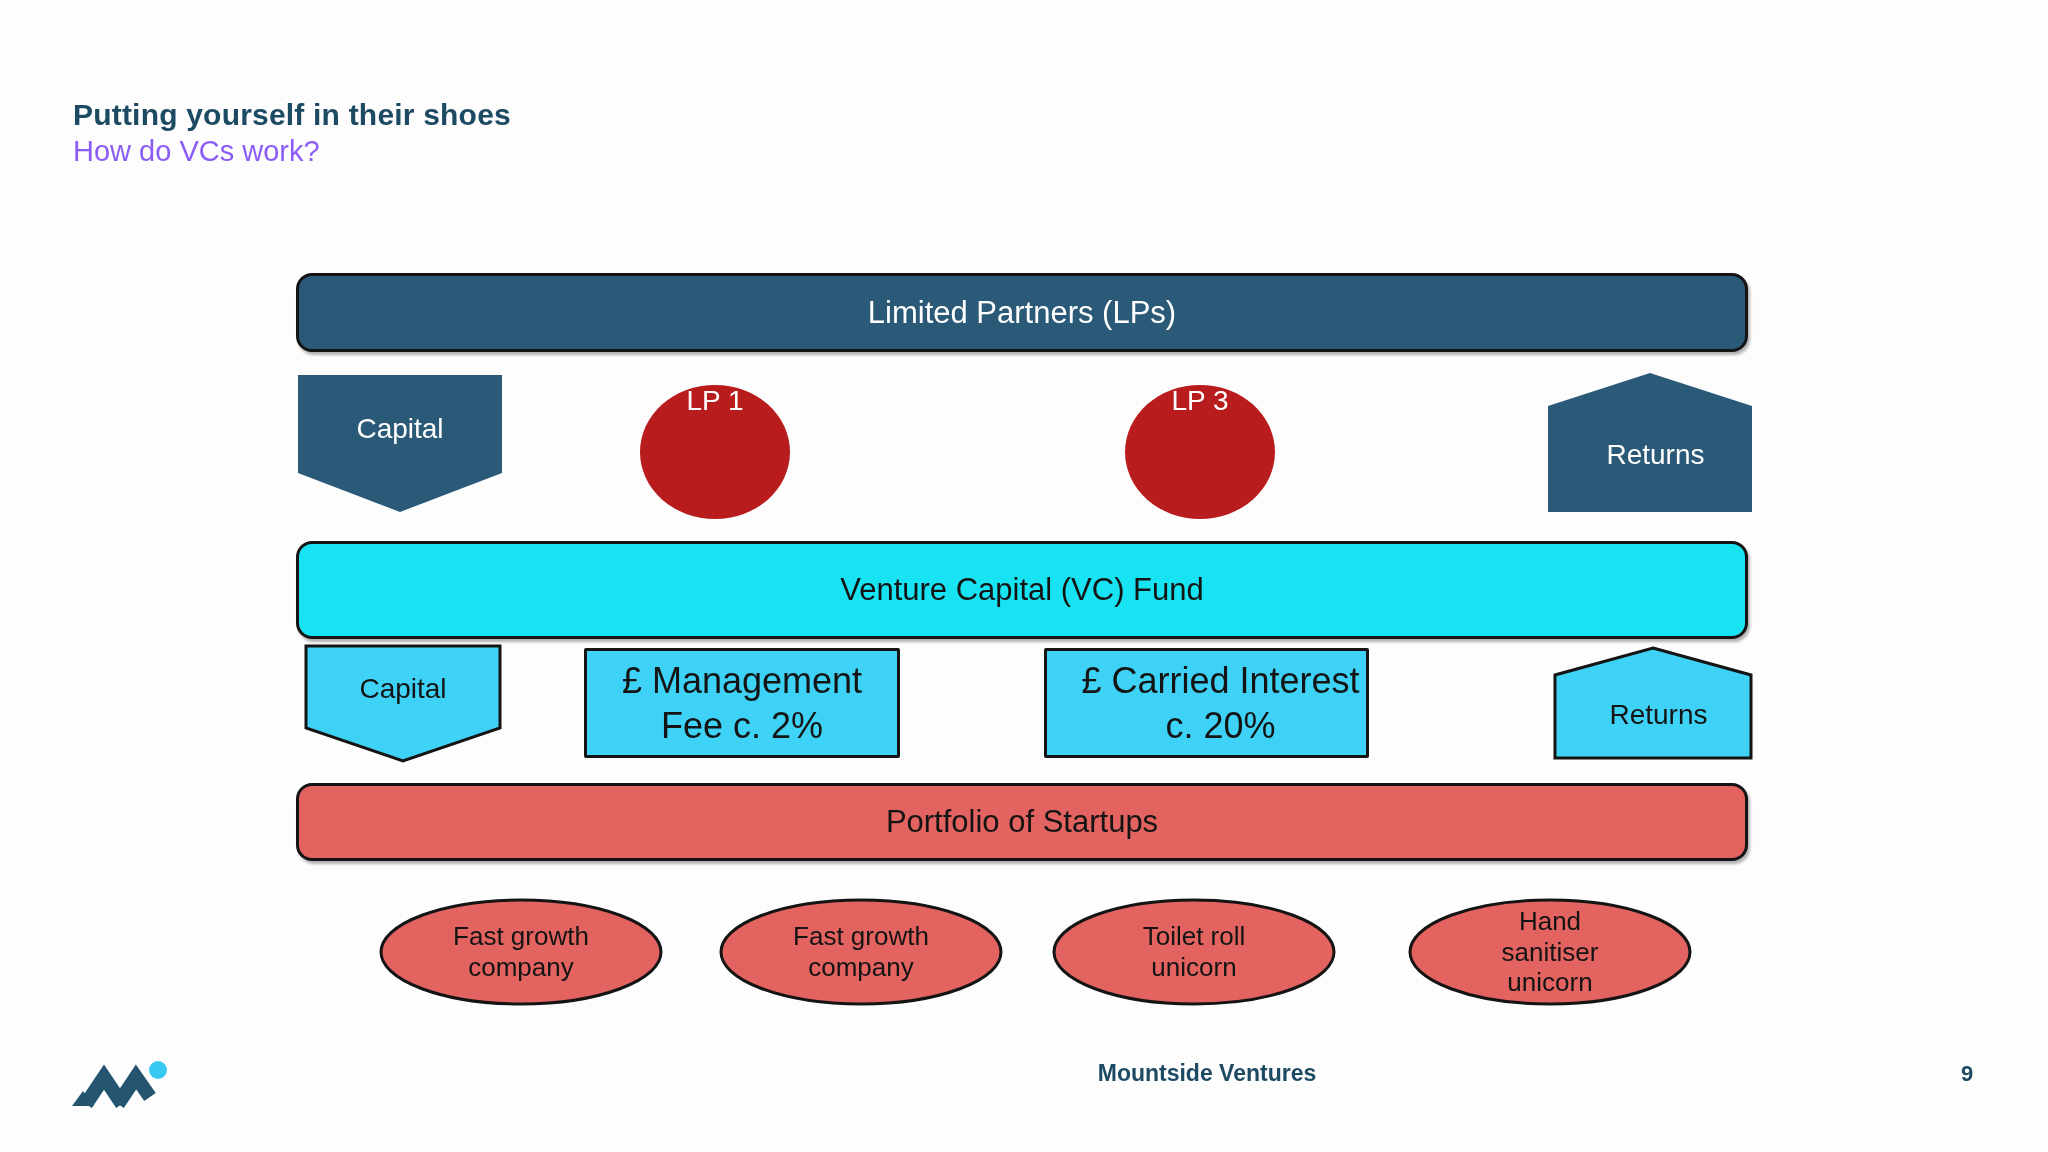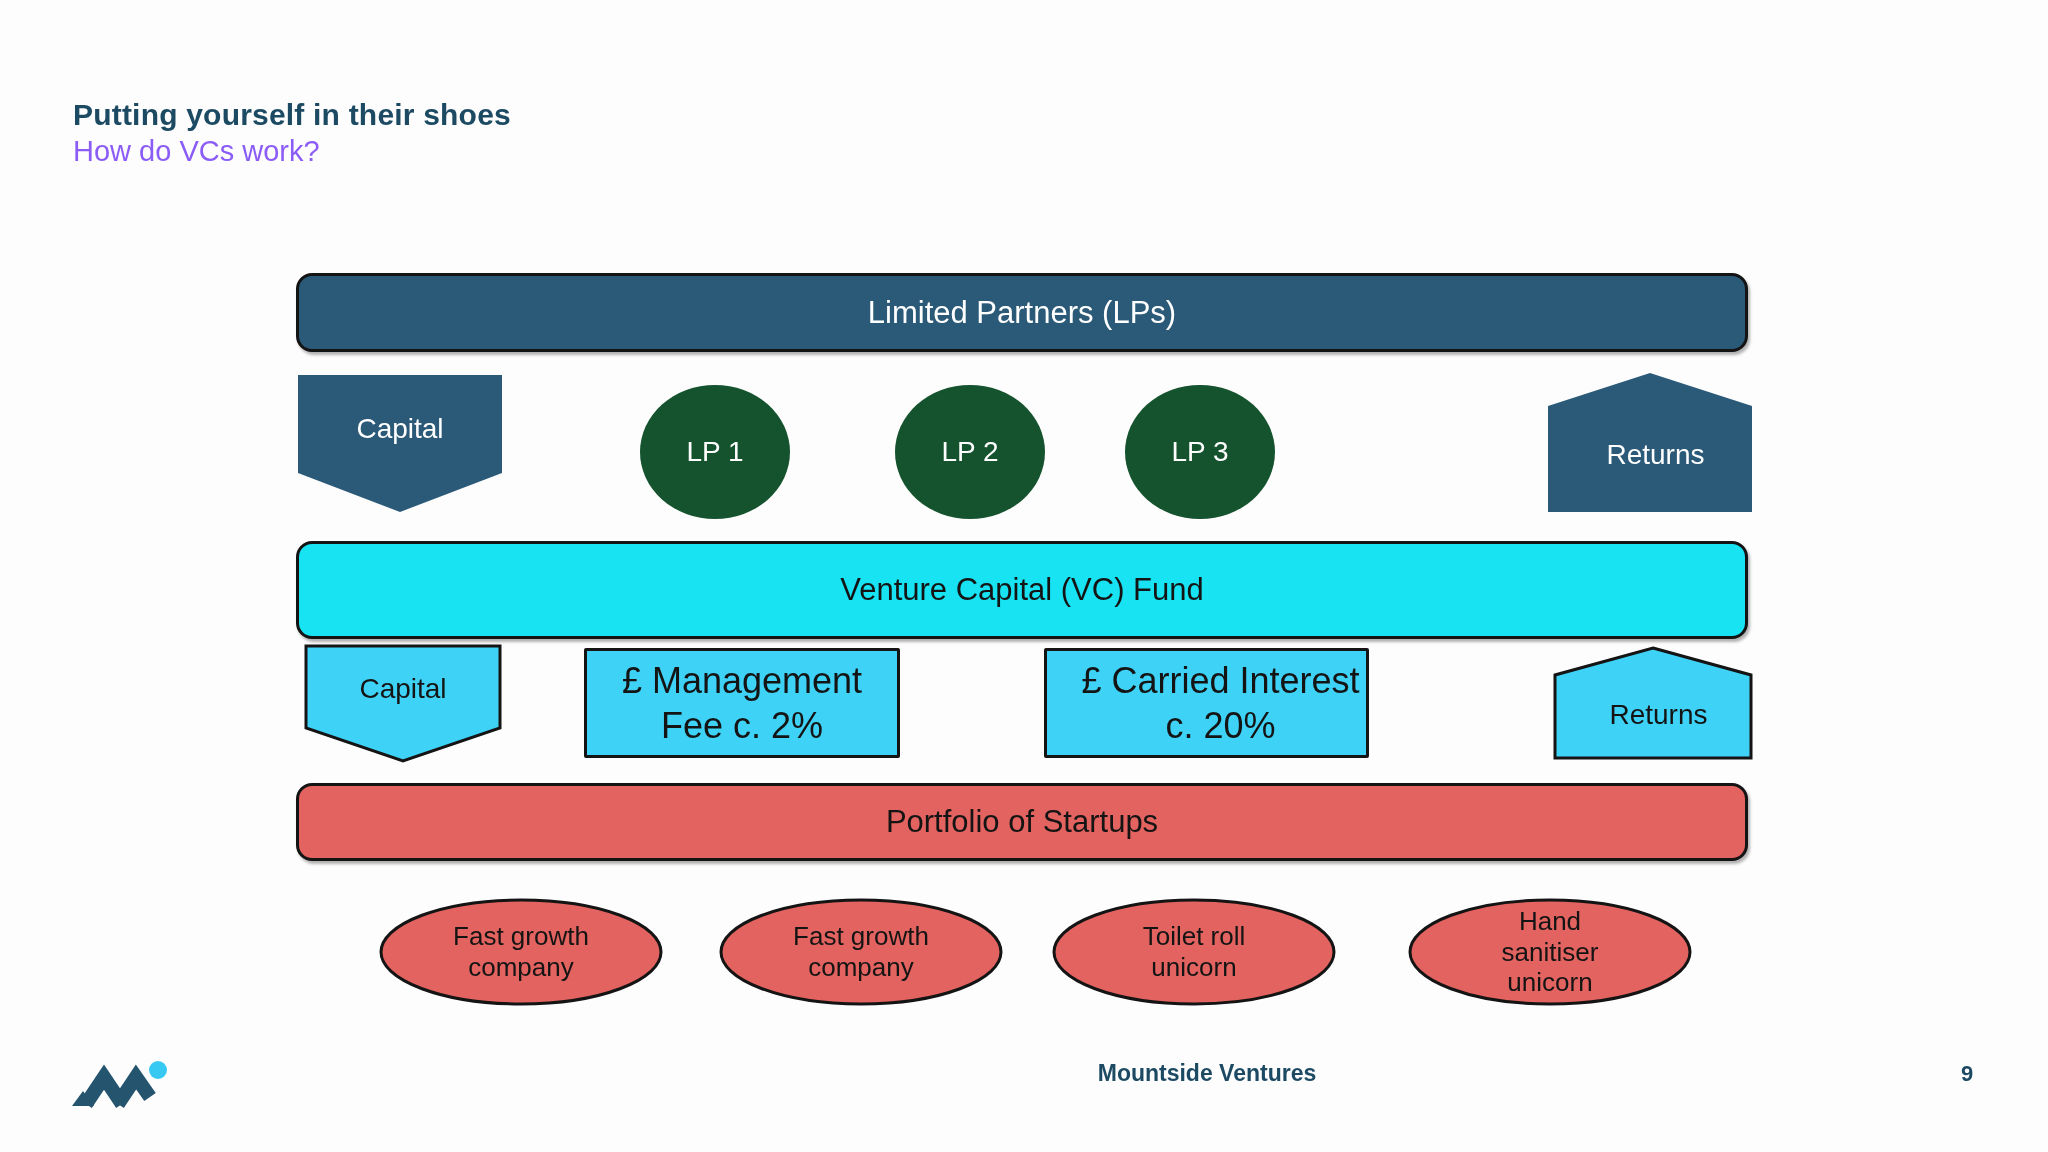--- a/index.html
+++ b/index.html
@@ -27,22 +27,22 @@
     text-align:center;font-size:28px;
   }
   .lbl-down{padding-bottom:30px;}   
   .lbl-up{padding-top:24px;padding-left:11px;}        
   .dark-text{color:#141414;}
   .light-text{color:#ffffff;}
   
   .lp-capital{left:298px;top:375px;width:204px;height:137px;}
   .lp-returns{left:1548px;top:373px;width:204px;height:139px;}
   .lp-circle{
-    position:absolute;top:385px;width:150px;height:134px;border-radius:50%;background:#14532d;
-    display:flex;align-items:center;justify-content:center;color:#ffffff;font-size:28px;
+    position:absolute;top:385px;width:150px;height:134px;border-radius:50%;background:#b91c1c;
+    display:flex;justify-content:center;color:#ffffff;font-size:28px;
   }
   .lp1{left:640px;} .lp2{left:895px;} .lp3{left:1125px;}
   
   .vc-capital{left:304px;top:644px;width:198px;height:120px;}
   .fee-box{
     position:absolute;top:648px;height:110px;background:#3ed2f6;border:3px solid #141414;border-radius:2px;
     display:flex;align-items:center;justify-content:center;text-align:center;color:#141414;
     font-size:36px;line-height:1.25;box-sizing:border-box;
   }
   .fee-mgmt{left:584px;width:316px;}
@@ -72,23 +72,20 @@
 
   <div class="shape lp-capital">
     <svg viewBox="0 0 204 137">
       <polygon points="0,0 204,0 204,98 102,137 0,98" fill="#2b5a78"></polygon>
     </svg>
     <div class="shape-label lbl-down light-text">Capital</div>
   </div>
 
   <div class="lp-circle lp1">
     <span>LP 1</span>
-  </div>
-  <div class="lp-circle lp2">
-    <span>LP 2</span>
   </div>
   <div class="lp-circle lp3">
     <span>LP 3</span>
   </div>
 
   <div class="shape lp-returns">
     <svg viewBox="0 0 204 139">
       <polygon points="102,0 204,33 204,139 0,139 0,33" fill="#2b5a78"></polygon>
     </svg>
     <div class="shape-label lbl-up light-text">Returns</div>

